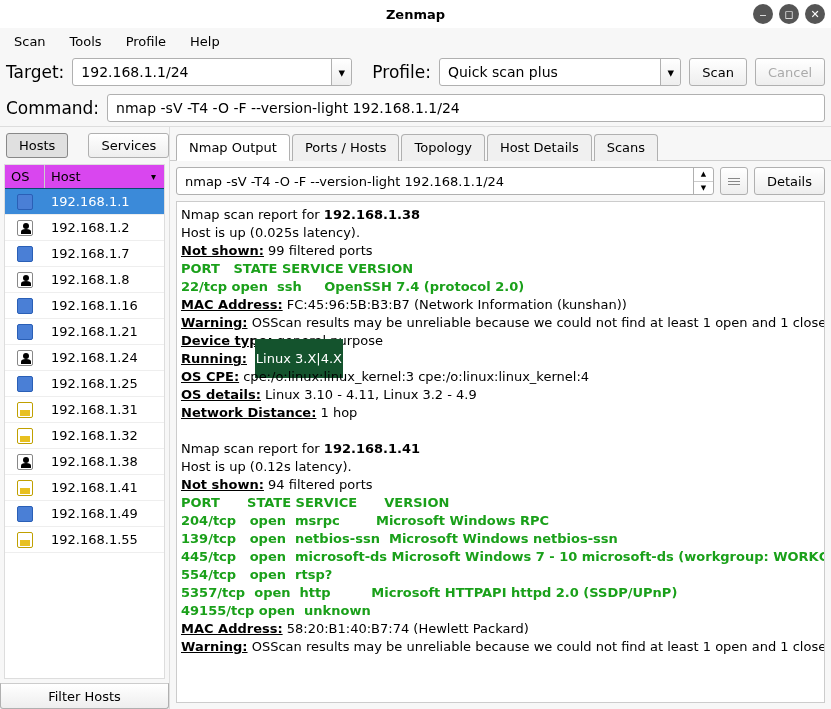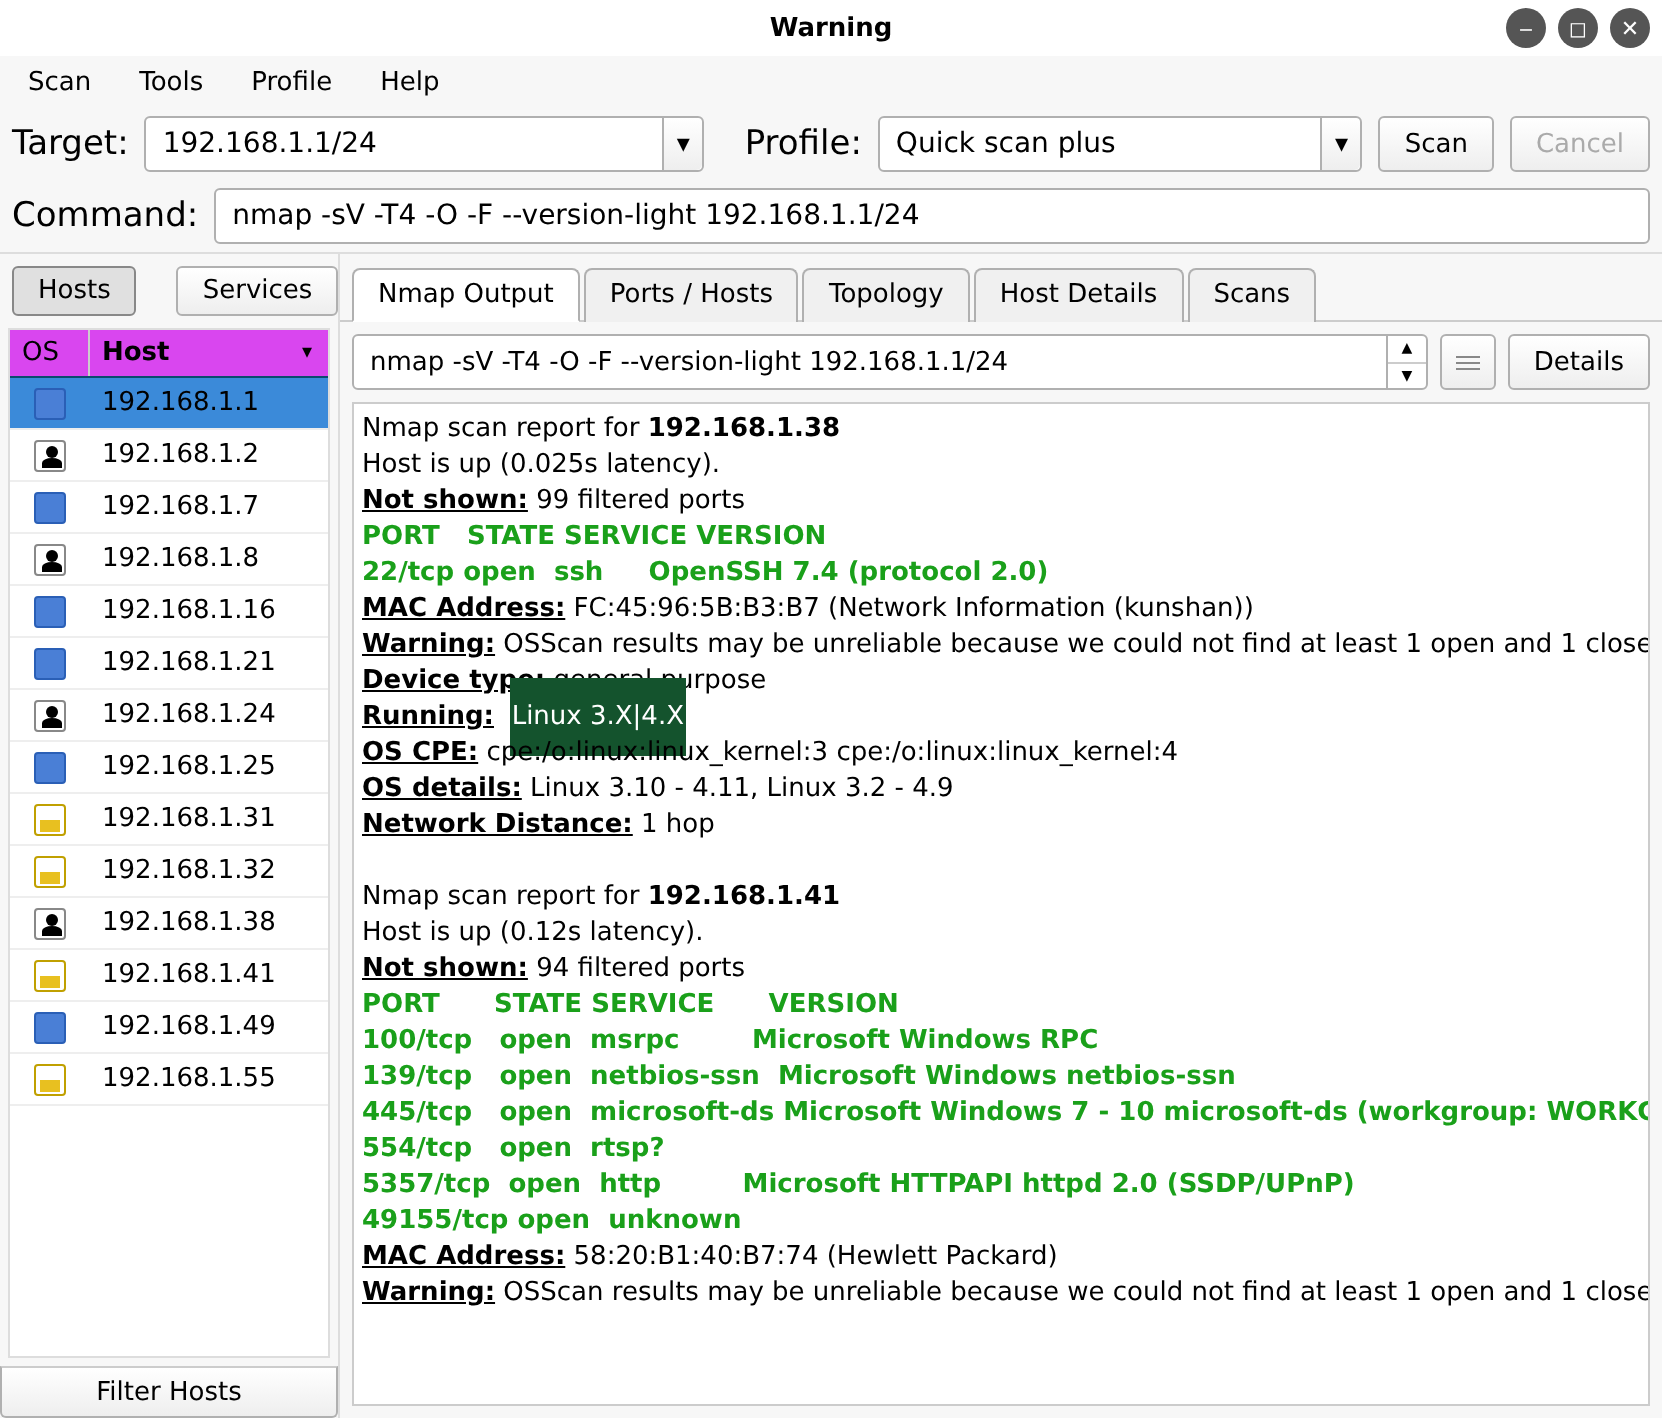--- a/index.html
+++ b/index.html
@@ -23,24 +23,24 @@
   .cmdinput { flex: 1; height: 28px; border: 1px solid #b0b0b0; border-radius: 3px; padding: 0 8px; font-size: 14px; background: #fff; }
   
   .maincontent { flex: 1; display: flex; background: #f7f7f7; border-top: 1px solid #ddd; overflow: hidden; }
   .leftpane { width: 170px; display: flex; flex-direction: column; border-right: 1px solid #ddd; background: #f7f7f7; }
   .tabsrow { display: flex; gap: 20px; padding: 6px; }
   .tabbtn { padding: 4px 12px; border: 1px solid #b0b0b0; border-radius: 3px; background: linear-gradient(#fff,#eee); font-size: 13px; cursor: pointer; }
   .tabbtn.active { background: #e0e0e0; border-color: #888; }
   .hosttable { flex:1; background: #fff; border: 1px solid #ddd; margin: 0 4px 4px 4px; overflow-y: auto; }
   .hosthead { display:flex; border-bottom: 1px solid #0c4a6e; background: #d946ef; }
   .hosthead .col-os { width: 40px; padding: 4px 6px; border-right: 1px solid #ccc; }
-  .hosthead .col-host { flex:1; padding: 4px 6px; position:relative;font-weight:bold; }
+  .hosthead .col-host { flex:1; padding: 4px 6px; position:relative; }
   .hosthead .col-host .sortarr { position:absolute; right:8px; top:6px; font-size:10px; }
   .hostrow { display:flex; align-items:center; height: 26px; border-bottom: 1px solid #eee; cursor:pointer; }
-  .hostrow.selected { background: #3b8ad9; color: #000000; }
+  .hostrow.selected { background: #3b8ad9; color: #ffffff; }
   .hostrow .col-os { width: 40px; display:flex; align-items:center; justify-content:center; }
   .hostrow .col-host { flex:1; padding: 0 6px; font-size: 13px; }
   .oicon { width:16px; height:16px; border-radius:2px; display:inline-block; }
   .oicon.win { background:#4a7fd6; border:1px solid #2a5fb6; }
   .oicon.linux { background:#fff; border:1px solid #888; position:relative; }
   .oicon.linux::after { content:""; position:absolute; width:6px; height:6px; background:#000; border-radius:50%; top:2px; left:5px; }
   .oicon.linux::before { content:""; position:absolute; width:10px; height:5px; background:#000; border-radius:50% 50% 0 0; bottom:1px; left:3px; }
   .oicon.printer { background:#fff; border:1px solid #c0a000; position:relative; }
   .oicon.printer::after { content:""; position:absolute; width:10px; height:6px; background:#e8c020; bottom:1px; left:2px; }
   .filterbtn { margin: 0; border: 1px solid #b0b0b0; border-top: 1px solid #ccc; background: linear-gradient(#fff,#eee); height: 26px; font-size: 13px; cursor:pointer; border-radius: 0 0 3px 3px;}
@@ -64,21 +64,21 @@
   .outpane .hl { background:#14532d; color:#fff; padding:12px 1px; }
   
   .outpane::-webkit-scrollbar { width:14px; }
   .outpane::-webkit-scrollbar-track { background:#f0f0f0; }
   .outpane::-webkit-scrollbar-thumb { background:#bbb; border-radius:3px; }
 </style>
 </head>
 <body>
 
 <div class="titlebar">
-  <span class="title">Warning</span>
+  <span class="title">Zenmap</span>
   <div class="winbuttons">
     <div class="winbtn">‒</div>
     <div class="winbtn">◻</div>
     <div class="winbtn">✕</div>
   </div>
 </div>
 
 <div class="menubar">
   <div class="menuitem">Scan</div>
   <div class="menuitem">Tools</div>
@@ -241,21 +241,21 @@
 <span class="b u">Device type:</span><span> general purpose</span>
 <span class="b u">Running:</span> <span class="hl">Linux 3.X|4.X</span>
 <span class="b u">OS CPE:</span><span> cpe:/o:linux:linux_kernel:3 cpe:/o:linux:linux_kernel:4</span>
 <span class="b u">OS details:</span><span> Linux 3.10 - 4.11, Linux 3.2 - 4.9</span>
 <span class="b u">Network Distance:</span><span> 1 hop</span>
 
 <span>Nmap scan report for </span><span class="b">192.168.1.41</span>
 <span>Host is up (0.12s latency).</span>
 <span class="b u">Not shown:</span><span> 94 filtered ports</span>
 <span class="green">PORT      STATE SERVICE      VERSION</span>
-<span class="green">100/tcp   open  msrpc        Microsoft Windows RPC</span>
+<span class="green">204/tcp   open  msrpc        Microsoft Windows RPC</span>
 <span class="green">139/tcp   open  netbios-ssn  Microsoft Windows netbios-ssn</span>
 <span class="green">445/tcp   open  microsoft-ds Microsoft Windows 7 - 10 microsoft-ds (workgroup: WORKGROUP)</span>
 <span class="green">554/tcp   open  rtsp?</span>
 <span class="green">5357/tcp  open  http         Microsoft HTTPAPI httpd 2.0 (SSDP/UPnP)</span>
 <span class="green">49155/tcp open  unknown</span>
 <span class="b u">MAC Address:</span><span> 58:20:B1:40:B7:74 (Hewlett Packard)</span>
 <span class="b u">Warning:</span><span> OSScan results may be unreliable because we could not find at least 1 open and 1 closed port</span>
 </div>
   </div>
 </div>

